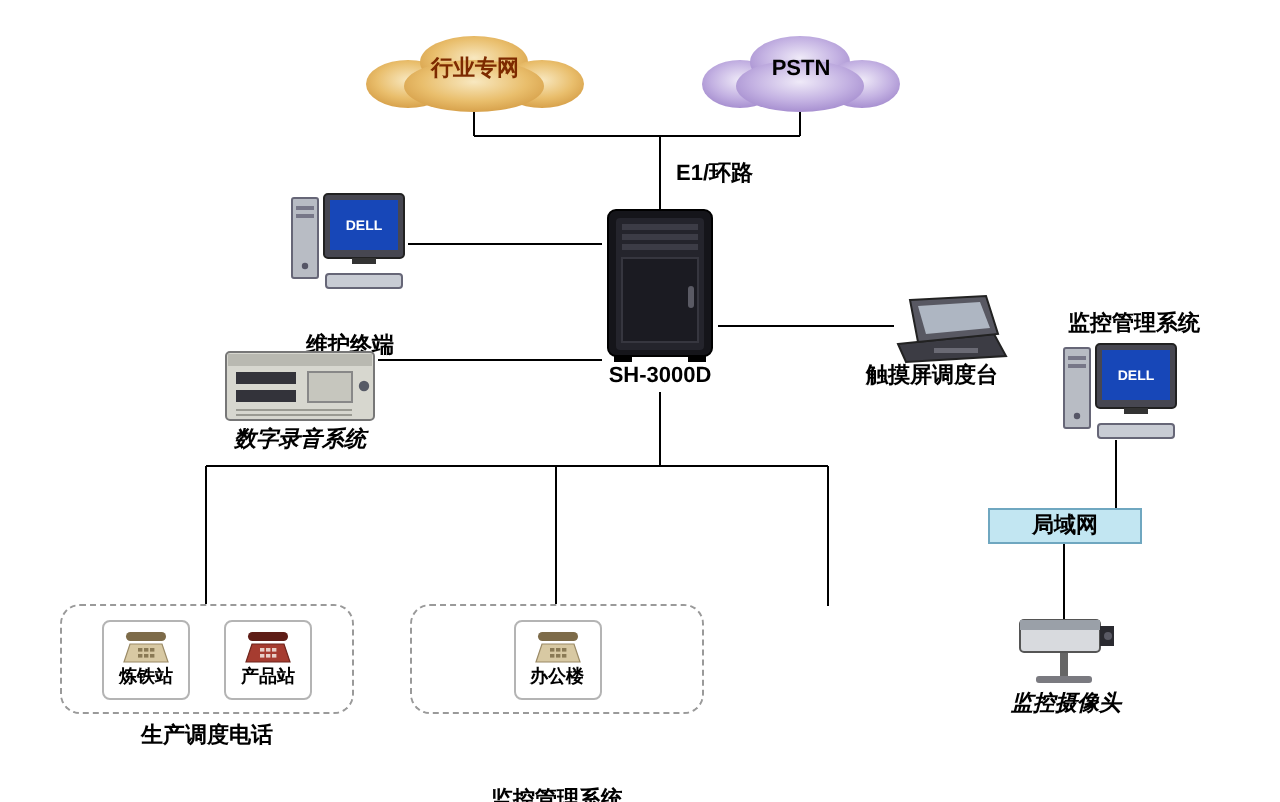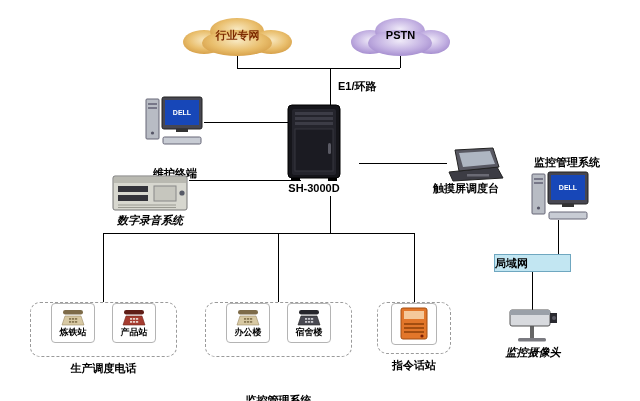--- a/index.html
+++ b/index.html
@@ -18,28 +18,28 @@
   .lbl { font-size:11px; font-weight:bold; color:#000; white-space:nowrap; line-height:1.15; }
   .lbl.small { font-size:9px; }
 
   .cloud { justify-content:center; }
   .cloud .lbl { position:absolute; top:50%; left:50%; transform:translate(-50%,-58%); }
   .cloud .lbl.maroon { color:#7d2a00; }
 
   .edge-lbl { position:absolute; font-size:11px; font-weight:bold; color:#000; white-space:nowrap;text-align:center; }
 
   .lan-box {
-    position:absolute; display:flex; align-items:center; justify-content:flex-start;
+    position:absolute; display:flex; align-items:center; justify-content:center;
     background:#c2e6f2; border:1px solid #6fa7c0;
   }
 
   .dashed-group { position:absolute; display:flex; flex-direction:column; align-items:center; }
   .dash-box {
     border:1px dashed #9a9a9a; border-radius:10px; background:#fff;
-    display:flex; align-items:flex-start; justify-content:center; gap:17px;
+    display:flex; align-items:center; justify-content:center; gap:17px;
   }
   .group-lbl { margin-top:5px; }
 
   .card {
     width:44px; height:40px; background:#fff; border:1px solid #b4b4b4; border-radius:4px;
     display:flex; flex-direction:column; align-items:center; justify-content:center; gap:1px;
   }
 
   
   .phone-beige .handset{fill:#7d6b49}
@@ -107,21 +107,21 @@
         <ellipse cx="52" cy="16" rx="25" ry="13"></ellipse>
         <ellipse cx="83" cy="27" rx="19" ry="12"></ellipse>
         <ellipse cx="52" cy="28" rx="32" ry="13"></ellipse>
       </g>
     </svg>
     <span class="lbl">PSTN</span>
   </div>
 
   <span class="edge-lbl" style="left:338px; top:79px;">E1/环路</span>
 
-  <div class="node" style="left:282px; top:104px; width:64px;">
+  <div class="node" style="left:298px; top:104px; width:64px;">
     <svg width="58" height="78" viewBox="0 0 58 78">
       <rect x="3" y="1" width="52" height="73" rx="4" fill="#15151a" stroke="#000"></rect>
       <rect x="7" y="5" width="44" height="66" rx="2" fill="#24242c"></rect>
       <rect x="10" y="8" width="38" height="3" fill="#3c3c46"></rect>
       <rect x="10" y="13" width="38" height="3" fill="#3c3c46"></rect>
       <rect x="10" y="18" width="38" height="3" fill="#3c3c46"></rect>
       <rect x="10" y="25" width="38" height="42" fill="#1b1b22" stroke="#36363f" stroke-width="1"></rect>
       <rect x="43" y="39" width="3" height="11" rx="1.5" fill="#5a5a64"></rect>
       <rect x="6" y="74" width="9" height="3" fill="#000"></rect>
       <rect x="43" y="74" width="9" height="3" fill="#000"></rect>
@@ -247,50 +247,18 @@
             <rect x="9" y="9" width="2.2" height="1.8"></rect>
               <rect x="12" y="9" width="2.2" height="1.8"></rect>
               <rect x="15" y="9" width="2.2" height="1.8"></rect>
             <rect x="9" y="12" width="2.2" height="1.8"></rect>
               <rect x="12" y="12" width="2.2" height="1.8"></rect>
               <rect x="15" y="12" width="2.2" height="1.8"></rect>
           </g>
         </svg>
         <span class="lbl small">办公楼</span>
       </div>
-      <div class="card">
-        <svg class="phone-dark" width="26" height="17" viewBox="0 0 26 17">
-          <rect class="handset" x="3" y="1" width="20" height="4.5" rx="2.2"></rect>
-          <polygon class="pbody" points="5,7 21,7 24,16 2,16"></polygon>
-          <g class="keys">
-            <rect x="9" y="9" width="2.2" height="1.8"></rect>
-              <rect x="12" y="9" width="2.2" height="1.8"></rect>
-              <rect x="15" y="9" width="2.2" height="1.8"></rect>
-            <rect x="9" y="12" width="2.2" height="1.8"></rect>
-              <rect x="12" y="12" width="2.2" height="1.8"></rect>
-              <rect x="15" y="12" width="2.2" height="1.8"></rect>
-          </g>
-        </svg>
-        <span class="lbl small">宿舍楼</span>
-      </div>
     </div>
     <span class="lbl group-lbl">监控管理系统</span>
   </div>
 
-  <div class="dashed-group" style="left:377px; top:302px; width:74px;">
-    <div class="dash-box" style="width:74px; height:52px;">
-      <div class="card" style="width:46px; height:42px;">
-        <svg width="30" height="34" viewBox="0 0 30 34">
-          <rect x="2" y="1" width="26" height="31" rx="2" fill="#e2762a" stroke="#a34d10"></rect>
-          <rect x="5" y="4" width="20" height="8" fill="#f5c89a"></rect>
-          <g fill="#a34d10">
-            <rect x="5" y="16" width="20" height="2"></rect>
-            <rect x="5" y="20" width="20" height="2"></rect>
-            <rect x="5" y="24" width="20" height="2"></rect>
-          </g>
-          <circle cx="23" cy="29" r="1.6" fill="#7a1f08"></circle>
-        </svg>
-      </div>
-    </div>
-    <span class="lbl group-lbl">指令话站</span>
-  </div>
 
 </div>
 
 </body></html>

